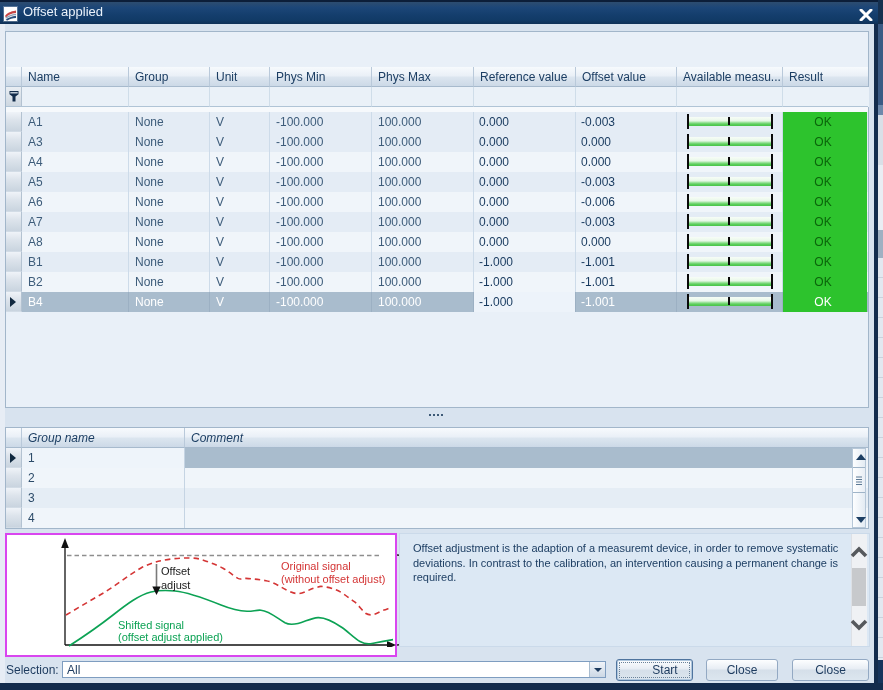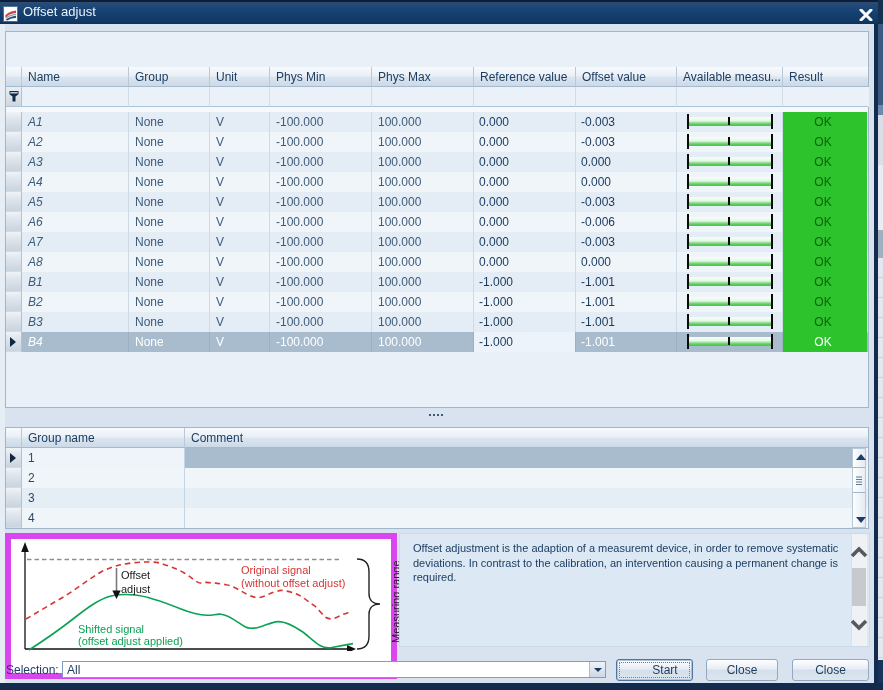--- a/index.html
+++ b/index.html
@@ -40,49 +40,49 @@
 .odd{background:#e4ecf5;}
 .even{background:#f0f5fa;}
 .sel{background:#a9bccd;color:#fff;}
 .c{display:inline-block;height:20px;line-height:20px;padding-left:6px;vertical-align:top;overflow:hidden;
  border-right:1px solid #cddbe9;}
 .sel .c{border-right-color:#9cb0c3;}
 .ind{display:inline-block;width:16px;height:20px;vertical-align:top;position:relative;
  background:linear-gradient(180deg,#eff3f8 0%,#dde4ec 40%,#c9d4df 100%);
  border-right:1px solid #b3c2d1;border-bottom:1px solid #d2dce6;}
 .arr{position:absolute;left:4px;top:5px;width:0;height:0;border-left:6px solid #10283f;border-top:5px solid transparent;border-bottom:5px solid transparent;}
-.w1{width:107px;font-style:italic;}.w2{width:81px;}.w3{width:60px;}.w4{width:102px;}.w5{width:102px;}
+.w1{width:107px;}.w2{width:81px;}.w3{width:60px;}.w4{width:102px;}.w5{width:102px;}
 .w6{width:102px;}.w7{width:101px;}.w8{width:106px;padding-left:0;}.w9{width:84px;border-right:none;padding-left:0;padding-right:4px;text-align:center;}
 .v{font-weight:normal;color:#17395e;padding-left:5px;}
 .sel .v{color:#fff;}
 .ok{background:#2dc32d;color:#0b650b;}
 
 .pb{position:relative;width:106px;height:20px;}
 .pbar{position:absolute;left:11px;top:5px;width:83px;height:9px;
  background:linear-gradient(180deg,#f7fdf7 0%,#eaf8ea 38%,#c3eec3 52%,#7ed87e 68%,#55cc55 85%,#4ac34a 100%);}
 .tick{position:absolute;top:2px;width:1.5px;height:15px;background:#0a0a0a;}
 .t1{left:10px;}.t2{left:51px;top:5px;height:8px;}.t3{left:94px;}
 
 #gfill{position:absolute;left:6px;top:352px;width:862px;height:55px;background:#e9f0f8;}
 
 #dots{position:absolute;left:429px;top:414px;width:18px;height:3px;}
 #dots i{display:inline-block;width:2px;height:2px;background:#3d5a77;margin-right:2px;vertical-align:top;}
 
 #grid2{position:absolute;left:5px;top:427px;width:864px;height:102px;border:1px solid #a2b6ca;background:#eef3f9;}
-#g2hdr{position:absolute;left:6px;top:428px;width:863px;height:20px;white-space:nowrap;font-size:12px;color:#1c3e63;}
+#g2hdr{position:absolute;left:6px;top:428px;width:863px;height:20px;white-space:nowrap;font-size:12px;color:#1c3e63;font-style:italic;}
 #g2rows{position:absolute;left:6px;top:448px;width:862px;}
 .g2r{height:20px;white-space:nowrap;font-size:12px;color:#2c4b69;}
 .g2c1{display:inline-block;width:163px;height:20px;line-height:20px;padding-left:6px;vertical-align:top;border-right:1px solid #c5d4e3;}
 .g2c2{display:inline-block;width:667px;height:20px;vertical-align:top;}
 
 #g2sb{position:absolute;left:852px;top:448px;width:14px;height:80px;background:linear-gradient(90deg,#fdfeff,#e3ebf3);border:1px solid #b6c7d8;}
 .satr{position:absolute;left:3px;width:0;height:0;}
 .g2thumb{position:absolute;left:0px;top:18px;width:12px;height:26px;background:linear-gradient(90deg,#ffffff,#e8eef5);border-top:1px solid #9fb4c8;border-bottom:1px solid #9fb4c8;position:relative;}
 
-#diag{position:absolute;left:5px;top:533px;width:392px;height:146px;background:#fff;border:6px solid #d946ef;}
+#diag{position:absolute;left:5px;top:533px;width:392px;height:124px;background:#fff;border:2px solid #d946ef;padding-left:44px;}
 #desc{position:absolute;left:399px;top:533px;width:471px;height:114px;background:#dce8f4;border:1px solid #cbdaea;}
 #desc .t{position:absolute;left:13px;top:7px;width:437px;font-size:11px;line-height:14.5px;color:#1d3e63;}
 
 #sellbl{position:absolute;left:6px;top:663px;font-size:12px;color:#1c3a5e;}
 #combo{position:absolute;left:62px;top:661px;width:544px;height:17px;background:#fff;border:1px solid #7e9dc0;}
 #combo .ct{position:absolute;left:4px;top:1px;font-size:12px;color:#1c3a5e;}
 #cbtn{position:absolute;right:0;top:0;width:16px;height:15px;background:linear-gradient(180deg,#f0f4f9,#ccd8e5);border-left:1px solid #a8bccf;}
 #cbtn i{position:absolute;left:4px;top:6px;width:0;height:0;border-left:4px solid transparent;border-right:4px solid transparent;border-top:4px solid #1c3a5e;}
 .btn{position:absolute;top:659px;height:22px;background:linear-gradient(180deg,#fdfeff 0%,#e7edf4 45%,#d5dfe9 50%,#dce6ef 100%);
  border:1px solid #93a9c3;border-radius:3px;font-size:12px;color:#1c3a5e;text-align:center;line-height:20px;}
@@ -100,21 +100,21 @@
   <div class="rs" style="top:115px;height:50px;background:#d9dfe7"></div>
   <div class="rs" style="top:165px;height:65px;background:#e9edf3"></div>
   <div class="rs" style="top:230px;height:28px;background:#9fb0c2"></div>
   <div class="rs" style="top:258px;height:402px;background:repeating-linear-gradient(180deg,#e2e8f0 0px,#e2e8f0 19px,#c9d2dd 19px,#c9d2dd 20px)"></div>
   <div class="rs" style="top:660px;height:30px;background:#16345c"></div>
   <div id="body"></div>
     <div id="rborder"></div>
     <div id="bborder"></div>
     <div id="ledge"></div>
   <div id="title">
-      <div class="txt">Offset adjust</div>
+      <div class="txt">Offset applied</div>
     </div>
   <div id="ticon">
     <svg width="13" height="14" viewBox="0 0 13 14">
       <path d="M1 9 C3 6 6 4.5 12 3.5 L12 6 C7 6.5 4 8 2 10.5 Z" fill="#c64444"></path>
       <path d="M1 11 C4 8.5 7 7.5 12 6.8 L12 8 C8 8.6 5 9.6 2.5 11.6 Z" fill="#8fa0b4"></path>
       <path d="M1.5 13 C4 10.5 8 9.5 12 8.8 L12 11 C8.5 11.4 5.5 12 3.5 13.5 Z" fill="#2a4f7d"></path>
     </svg>
   </div>
   <div id="xbtn">
     <svg width="14" height="12" viewBox="0 0 14 12">
@@ -128,26 +128,20 @@
           <rect x="1.3" y="1.2" width="7.4" height="1.2" fill="#e8f0f8"></rect>
         </svg></div><div class="f" style="width:107px"></div><div class="f" style="width:81px"></div><div class="f" style="width:60px"></div><div class="f" style="width:102px"></div><div class="f" style="width:102px"></div><div class="f" style="width:102px"></div><div class="f" style="width:101px"></div><div class="f" style="width:106px"></div><div class="f" style="width:85px;border-right:none"></div></div>
   <div id="fgap"></div>
   <div id="rows">
 <div class="r odd"><div class="ind"></div><div class="c w1">A1</div><div class="c w2">None</div><div class="c w3">V</div><div class="c w4">-100.000</div><div class="c w5">100.000</div><div class="c w6 v">0.000</div><div class="c w7 v">-0.003</div><div class="c w8"><div class="pb">
             <div class="pbar"></div>
             <div class="tick t1"></div>
             <div class="tick t2"></div>
             <div class="tick t3"></div>
           </div></div><div class="c w9 ok">OK</div></div>
-<div class="r even"><div class="ind"></div><div class="c w1">A2</div><div class="c w2">None</div><div class="c w3">V</div><div class="c w4">-100.000</div><div class="c w5">100.000</div><div class="c w6 v">0.000</div><div class="c w7 v">-0.003</div><div class="c w8"><div class="pb">
-            <div class="pbar"></div>
-            <div class="tick t1"></div>
-            <div class="tick t2"></div>
-            <div class="tick t3"></div>
-          </div></div><div class="c w9 ok">OK</div></div>
 <div class="r odd"><div class="ind"></div><div class="c w1">A3</div><div class="c w2">None</div><div class="c w3">V</div><div class="c w4">-100.000</div><div class="c w5">100.000</div><div class="c w6 v">0.000</div><div class="c w7 v">0.000</div><div class="c w8"><div class="pb">
             <div class="pbar"></div>
             <div class="tick t1"></div>
             <div class="tick t2"></div>
             <div class="tick t3"></div>
           </div></div><div class="c w9 ok">OK</div></div>
 <div class="r even"><div class="ind"></div><div class="c w1">A4</div><div class="c w2">None</div><div class="c w3">V</div><div class="c w4">-100.000</div><div class="c w5">100.000</div><div class="c w6 v">0.000</div><div class="c w7 v">0.000</div><div class="c w8"><div class="pb">
             <div class="pbar"></div>
             <div class="tick t1"></div>
             <div class="tick t2"></div>
@@ -177,26 +171,20 @@
             <div class="tick t2"></div>
             <div class="tick t3"></div>
           </div></div><div class="c w9 ok">OK</div></div>
 <div class="r odd"><div class="ind"></div><div class="c w1">B1</div><div class="c w2">None</div><div class="c w3">V</div><div class="c w4">-100.000</div><div class="c w5">100.000</div><div class="c w6 v">-1.000</div><div class="c w7 v">-1.001</div><div class="c w8"><div class="pb">
             <div class="pbar"></div>
             <div class="tick t1"></div>
             <div class="tick t2"></div>
             <div class="tick t3"></div>
           </div></div><div class="c w9 ok">OK</div></div>
 <div class="r even"><div class="ind"></div><div class="c w1">B2</div><div class="c w2">None</div><div class="c w3">V</div><div class="c w4">-100.000</div><div class="c w5">100.000</div><div class="c w6 v">-1.000</div><div class="c w7 v">-1.001</div><div class="c w8"><div class="pb">
-            <div class="pbar"></div>
-            <div class="tick t1"></div>
-            <div class="tick t2"></div>
-            <div class="tick t3"></div>
-          </div></div><div class="c w9 ok">OK</div></div>
-<div class="r odd"><div class="ind"></div><div class="c w1">B3</div><div class="c w2">None</div><div class="c w3">V</div><div class="c w4">-100.000</div><div class="c w5">100.000</div><div class="c w6 v">-1.000</div><div class="c w7 v">-1.001</div><div class="c w8"><div class="pb">
             <div class="pbar"></div>
             <div class="tick t1"></div>
             <div class="tick t2"></div>
             <div class="tick t3"></div>
           </div></div><div class="c w9 ok">OK</div></div>
 <div class="r sel"><div class="ind"><div class="arr"></div></div><div class="c w1">B4</div><div class="c w2">None</div><div class="c w3">V</div><div class="c w4">-100.000</div><div class="c w5">100.000</div><div class="c w6 v" style="background:#edf3fa;color:#16395e">-1.000</div><div class="c w7 v">-1.001</div><div class="c w8"><div class="pb">
             <div class="pbar"></div>
             <div class="tick t1"></div>
             <div class="tick t2"></div>
             <div class="tick t3"></div>

